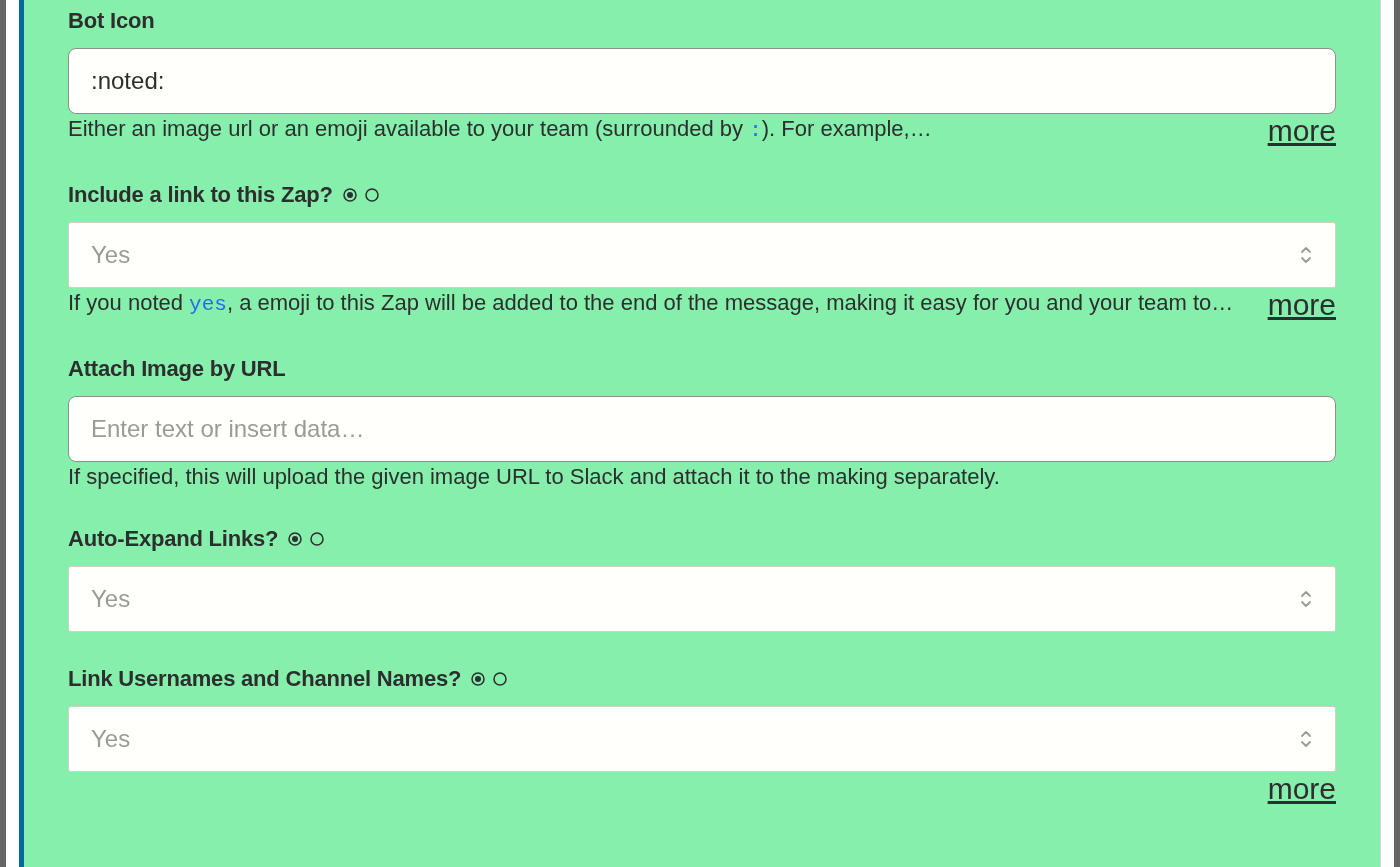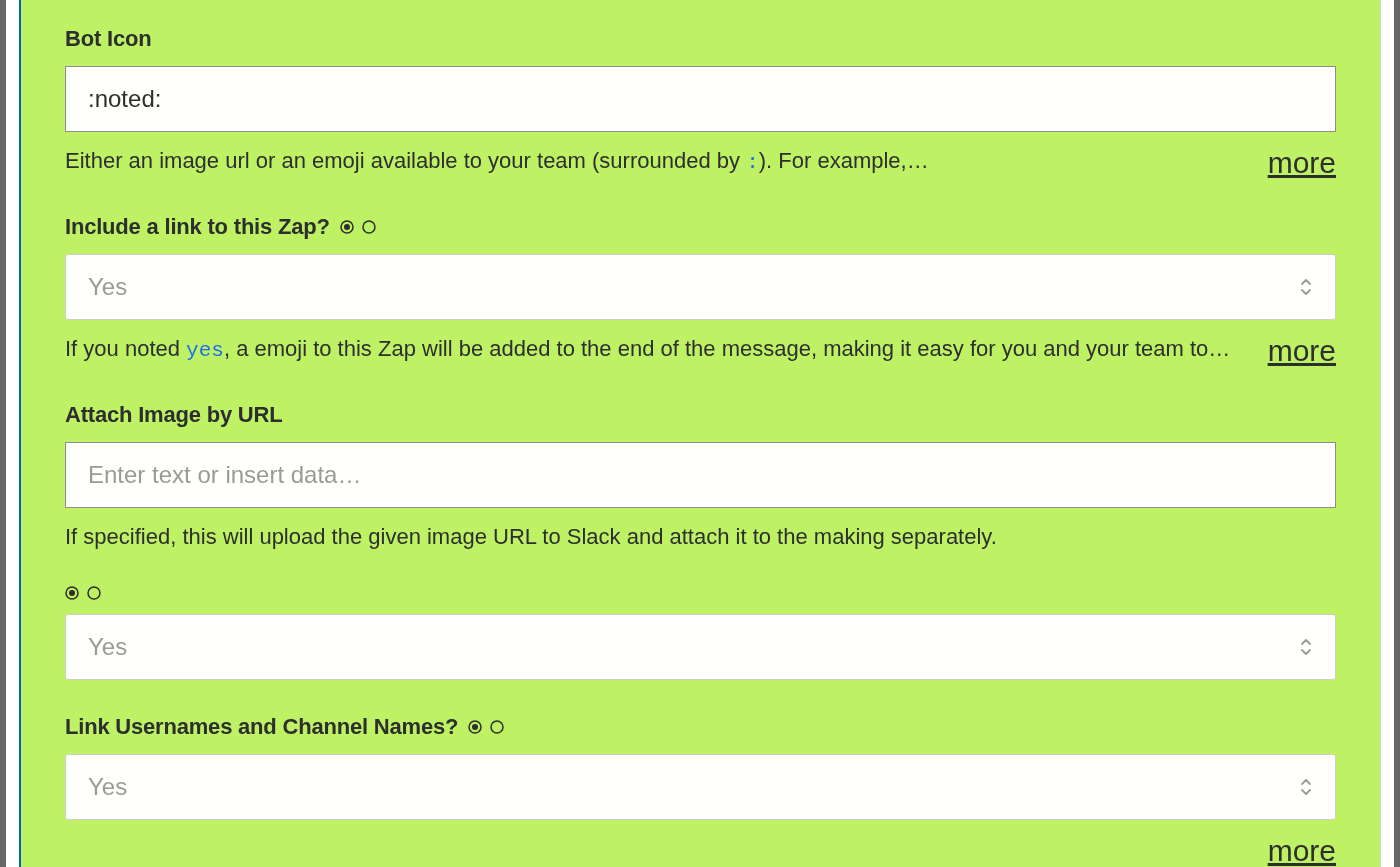--- a/index.html
+++ b/index.html
@@ -31,24 +31,24 @@
       width: 6px;
       height: 100%;
       background: #666;
     }
     .inner-panel {
       position: absolute;
       left: 19px;
       right: 19px;
       top: 0;
       bottom: 0;
-      background: #bef264;
-      border-left: 2px solid #0369a1;
+      background: #86efac;
+      border-left: 5px solid #0369a1;
       border-right: 1px solid #d7d7d2;
-      padding: 26px 44px 0 44px;
+      padding: 8px 44px 0 44px;
     }
     .field-block {
       margin-bottom: 34px;
     }
     .field-label-row {
       display: flex;
       align-items: center;
       gap: 10px;
       margin-bottom: 14px;
     }
@@ -63,21 +63,21 @@
       align-items: center;
       gap: 8px;
     }
     .radio-pair svg {
       display: block;
     }
     .text-input {
       width: 100%;
       border: 1px solid #8f8f8a;
       background: #fffffc;
-      border-radius: 0;
+      border-radius: 8px;
       padding: 18px 22px;
       font-size: 24px;
       font-family: inherit;
       color: #2d2e2e;
       outline: none;
     }
     .text-input::placeholder {
       color: #9a9a96;
     }
     .select-box {
@@ -96,21 +96,20 @@
     .select-caret {
       display: flex;
       flex-direction: column;
       align-items: center;
       color: #9a9a96;
     }
     .help-row {
       display: flex;
       align-items: flex-start;
       justify-content: flex-start;
-      margin-top: 14px;
       gap: 20px;
     }
     .help-text {
       font-size: 22px;
       color: #2d2e2e;
       line-height: 1.35;
       flex: 1;
     }
     .more-link {
       font-size: 30px;
@@ -182,20 +181,21 @@
       <span class="field-label">Attach Image by URL</span>
     </div>
     <input class="text-input" type="text" placeholder="Enter text or insert data…" style="">
     <div class="help-row">
       <span class="help-text">If specified, this will upload the given image URL to Slack and attach it to the making separately.</span>
     </div>
   </div>
 
   <div class="field-block">
     <div class="field-label-row">
+      <span class="field-label">Auto-Expand Links?</span>
       <span class="radio-pair">
         <svg width="14" height="14">
             <circle cx="7" cy="7" r="6" fill="none" stroke="#2d2e2e" stroke-width="1.5"></circle>
             <circle cx="7" cy="7" r="3" fill="#2d2e2e"></circle>
           </svg>
         <svg width="14" height="14">
             <circle cx="7" cy="7" r="6" fill="none" stroke="#2d2e2e" stroke-width="1.5"></circle>
           </svg>
       </span>
     </div>

